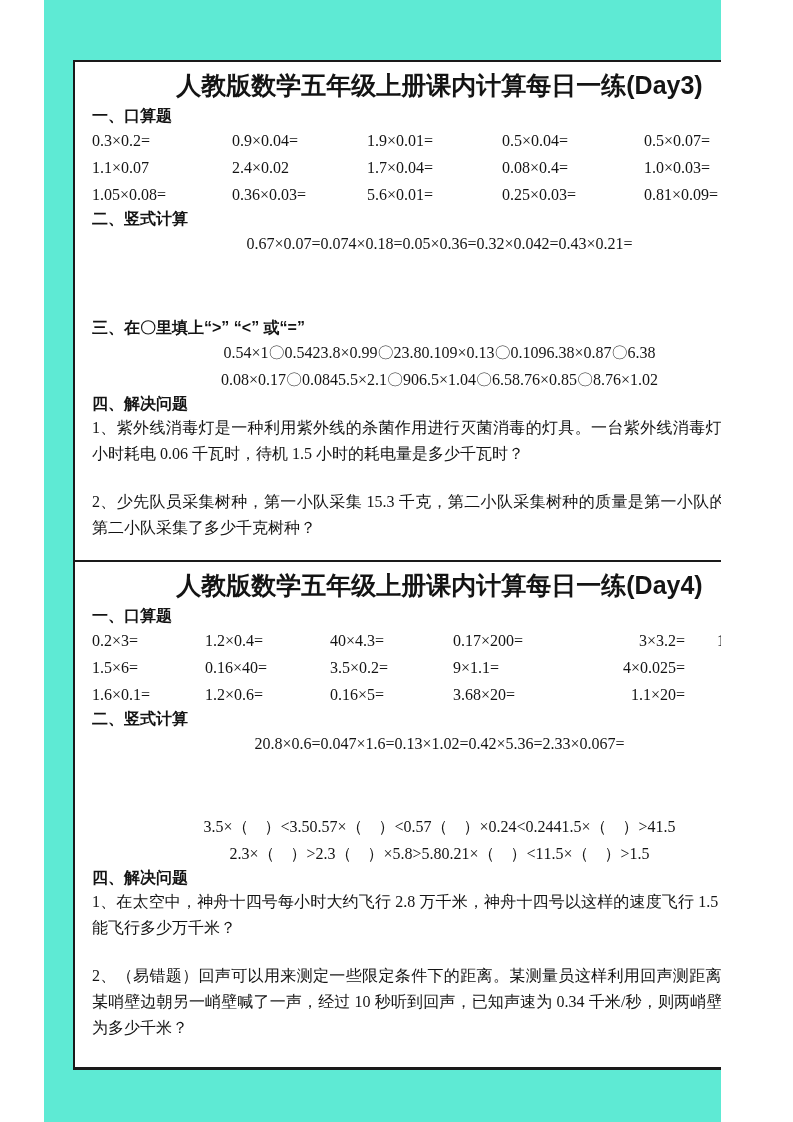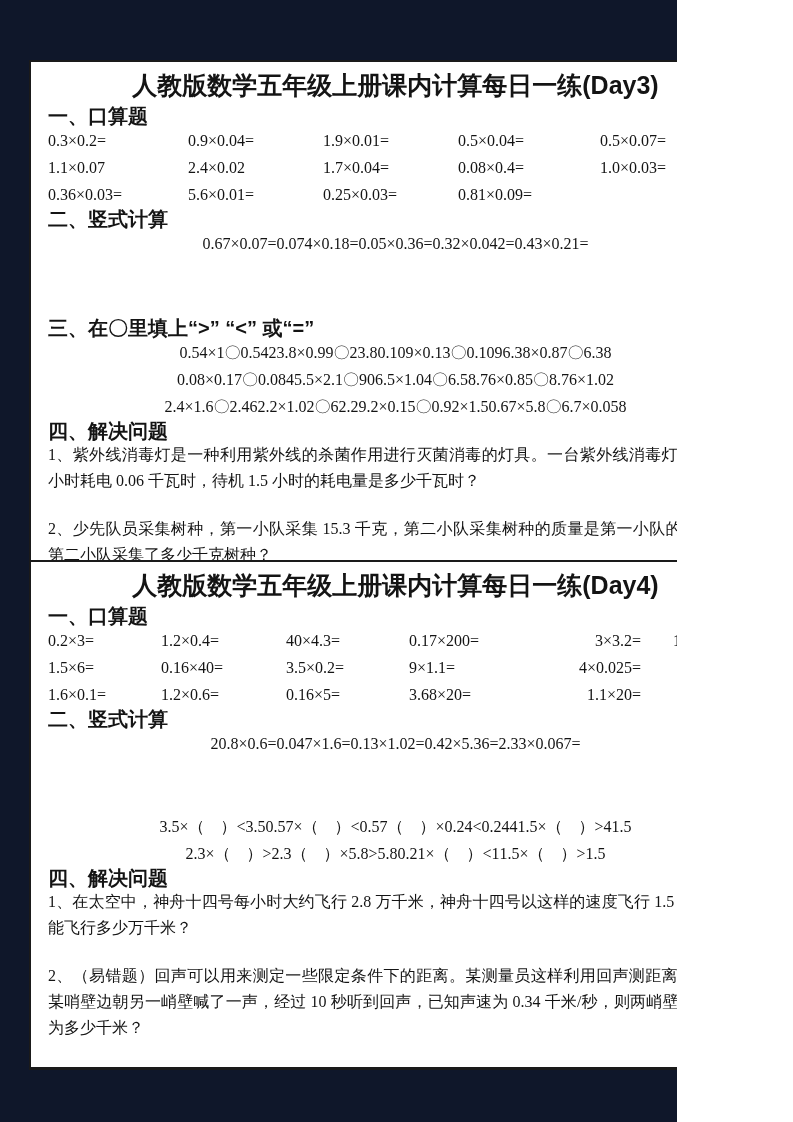--- a/index.html
+++ b/index.html
@@ -4,22 +4,23 @@
 <style>
   html, body {
     margin: 0; padding: 0;
     background: #ffffff;
     font-family: "Liberation Serif", "DejaVu Serif", serif;
     color: #141414;
   }
   .page {
     position: relative;
     width: 677px; height: 1122px;
-    background: #0f172a;
+    background: #5eead4;
     overflow: hidden;
+    margin-left: 44px;
   }
   .day-box {
     position: absolute;
     left: 29px;
     width: 730px;
     box-sizing: border-box;
     border: 2px solid #1a1a1a;
     padding: 5px 14px 0 17px;
     overflow: hidden;
     background: #ffffff;
@@ -32,21 +33,21 @@
     font-weight: bold;
     font-size: 25px;
     line-height: 34px;
     text-align: center;
     margin: 1px 0 3px 0;
     white-space: nowrap;
   }
   .sec-heading {
     font-family: "Liberation Sans", "DejaVu Sans", sans-serif;
     font-weight: bold;
-    font-size: 20px;
+    font-size: 16px;
     line-height: 22px;
   }
   .row {
     font-size: 16px;
     line-height: 27px;
     white-space: nowrap;
   }
   .oral5 { display: grid; grid-template-columns: 140px 135px 135px 142px auto; }
   .oral6 { display: grid; grid-template-columns: 113px 125px 123px 127px 105px auto; }
   .oral6 .cell:nth-child(5), .oral6 .cell:nth-child(6) { text-align: right; }
@@ -78,20 +79,21 @@
       <span class="cell">0.5×0.07=</span>
     </div>
     <div class="row oral5">
       <span class="cell">1.1×0.07</span>
       <span class="cell">2.4×0.02</span>
       <span class="cell">1.7×0.04=</span>
       <span class="cell">0.08×0.4=</span>
       <span class="cell">1.0×0.03=</span>
     </div>
     <div class="row oral5">
+      <span class="cell">1.05×0.08=</span>
       <span class="cell">0.36×0.03=</span>
       <span class="cell">5.6×0.01=</span>
       <span class="cell">0.25×0.03=</span>
       <span class="cell">0.81×0.09=</span>
     </div>
 
     <div class="sec-heading">二、竖式计算</div>
     <div class="row spread vgap-d3">
       <span class="cell">0.67×0.07=</span>
       <span class="cell">0.074×0.18=</span>
@@ -105,26 +107,20 @@
       <span class="cell">0.54×1〇0.54</span>
       <span class="cell">23.8×0.99〇23.8</span>
       <span class="cell">0.109×0.13〇0.109</span>
       <span class="cell">6.38×0.87〇6.38</span>
     </div>
     <div class="row spread">
       <span class="cell">0.08×0.17〇0.08</span>
       <span class="cell">45.5×2.1〇90</span>
       <span class="cell">6.5×1.04〇6.5</span>
       <span class="cell">8.76×0.85〇8.76×1.02</span>
-    </div>
-    <div class="row spread">
-      <span class="cell">2.4×1.6〇2.4</span>
-      <span class="cell">62.2×1.02〇62.2</span>
-      <span class="cell">9.2×0.15〇0.92×1.5</span>
-      <span class="cell">0.67×5.8〇6.7×0.058</span>
     </div>
 
     <div class="sec-heading">四、解决问题</div>
     <p class="problem pgap">1、紫外线消毒灯是一种利用紫外线的杀菌作用进行灭菌消毒的灯具。一台紫外线消毒灯待机时每小时耗电 0.06 千瓦时，待机 1.5 小时的耗电量是多少千瓦时？</p>
     <p class="problem">2、少先队员采集树种，第一小队采集 15.3 千克，第二小队采集树种的质量是第一小队的 1.5 倍，第二小队采集了多少千克树种？</p>
   </div>
 
   <div class="day-box d4">
     <div class="title">人教版数学五年级上册课内计算每日一练(Day4)</div>
 

